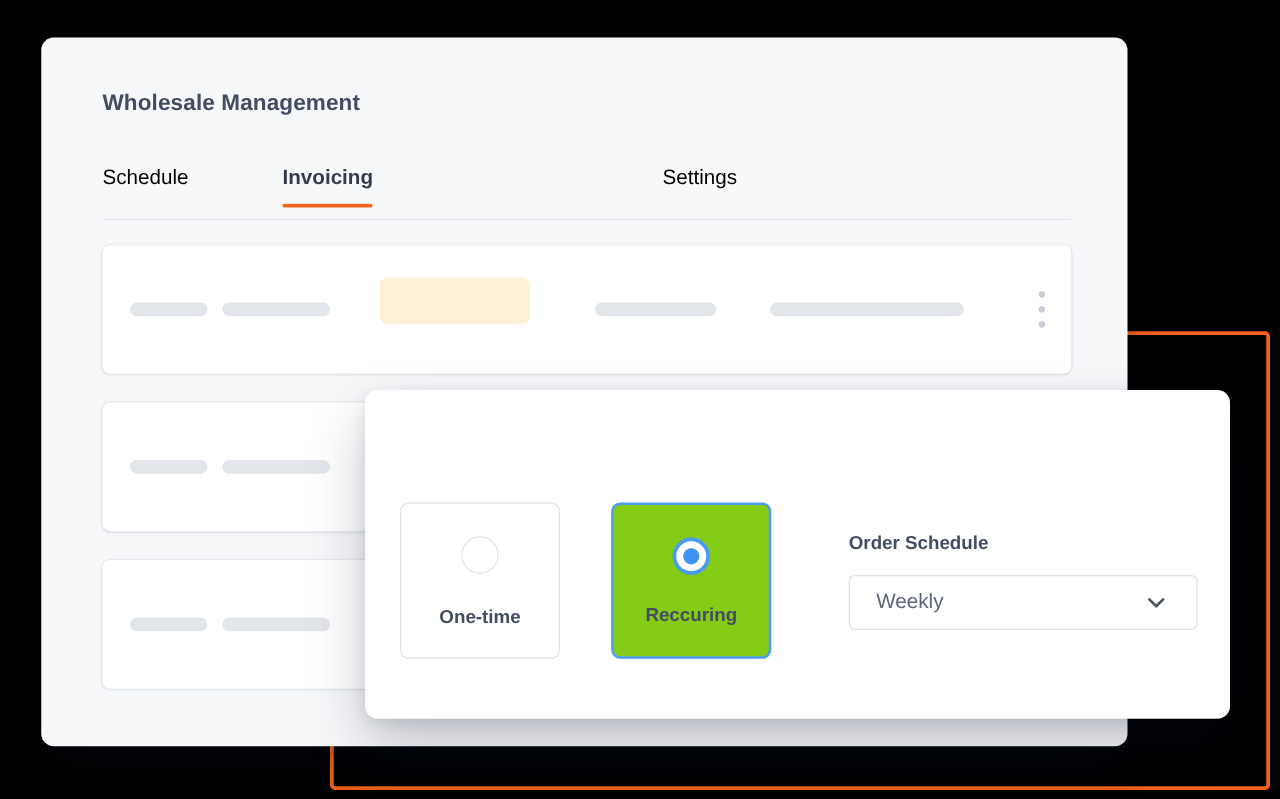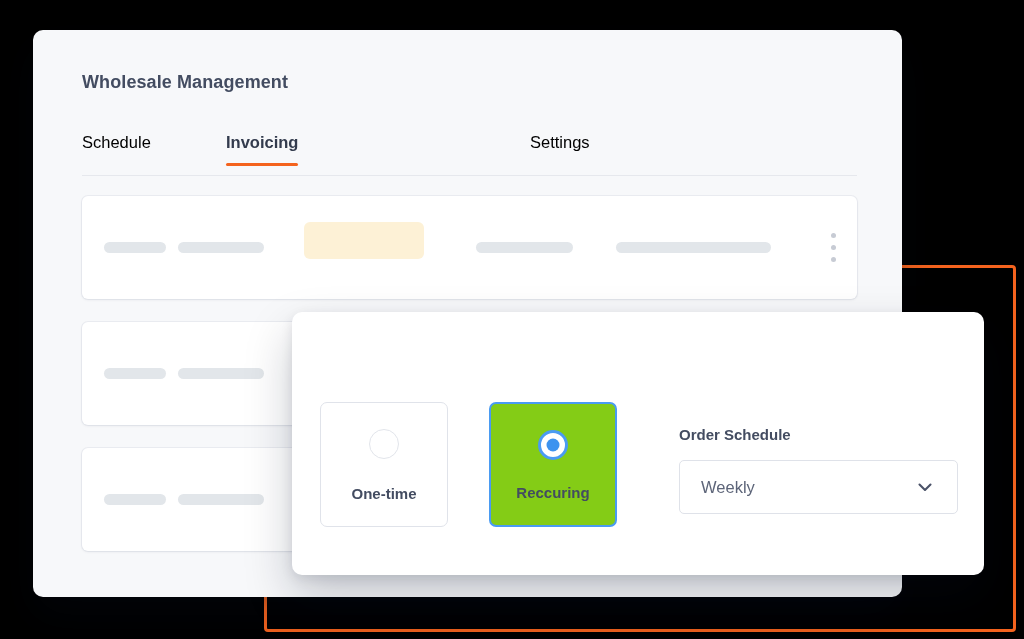--- a/index.html
+++ b/index.html
@@ -246,21 +246,21 @@
     font-size: 15px;
     font-weight: bold;
     color: #434c61;
     white-space: nowrap;
   }
   .select-box {
     position: absolute;
     left: 387px;
     top: 148px;
     width: 279px;
-    height: 54px;
+    height: 44px;
     box-sizing: border-box;
     background: #ffffff;
     border: 1px solid #dfe2e9;
     border-radius: 5px;
     cursor: pointer;
   }
   .select-value {
     position: absolute;
     left: 21px;
     top: 50%;

